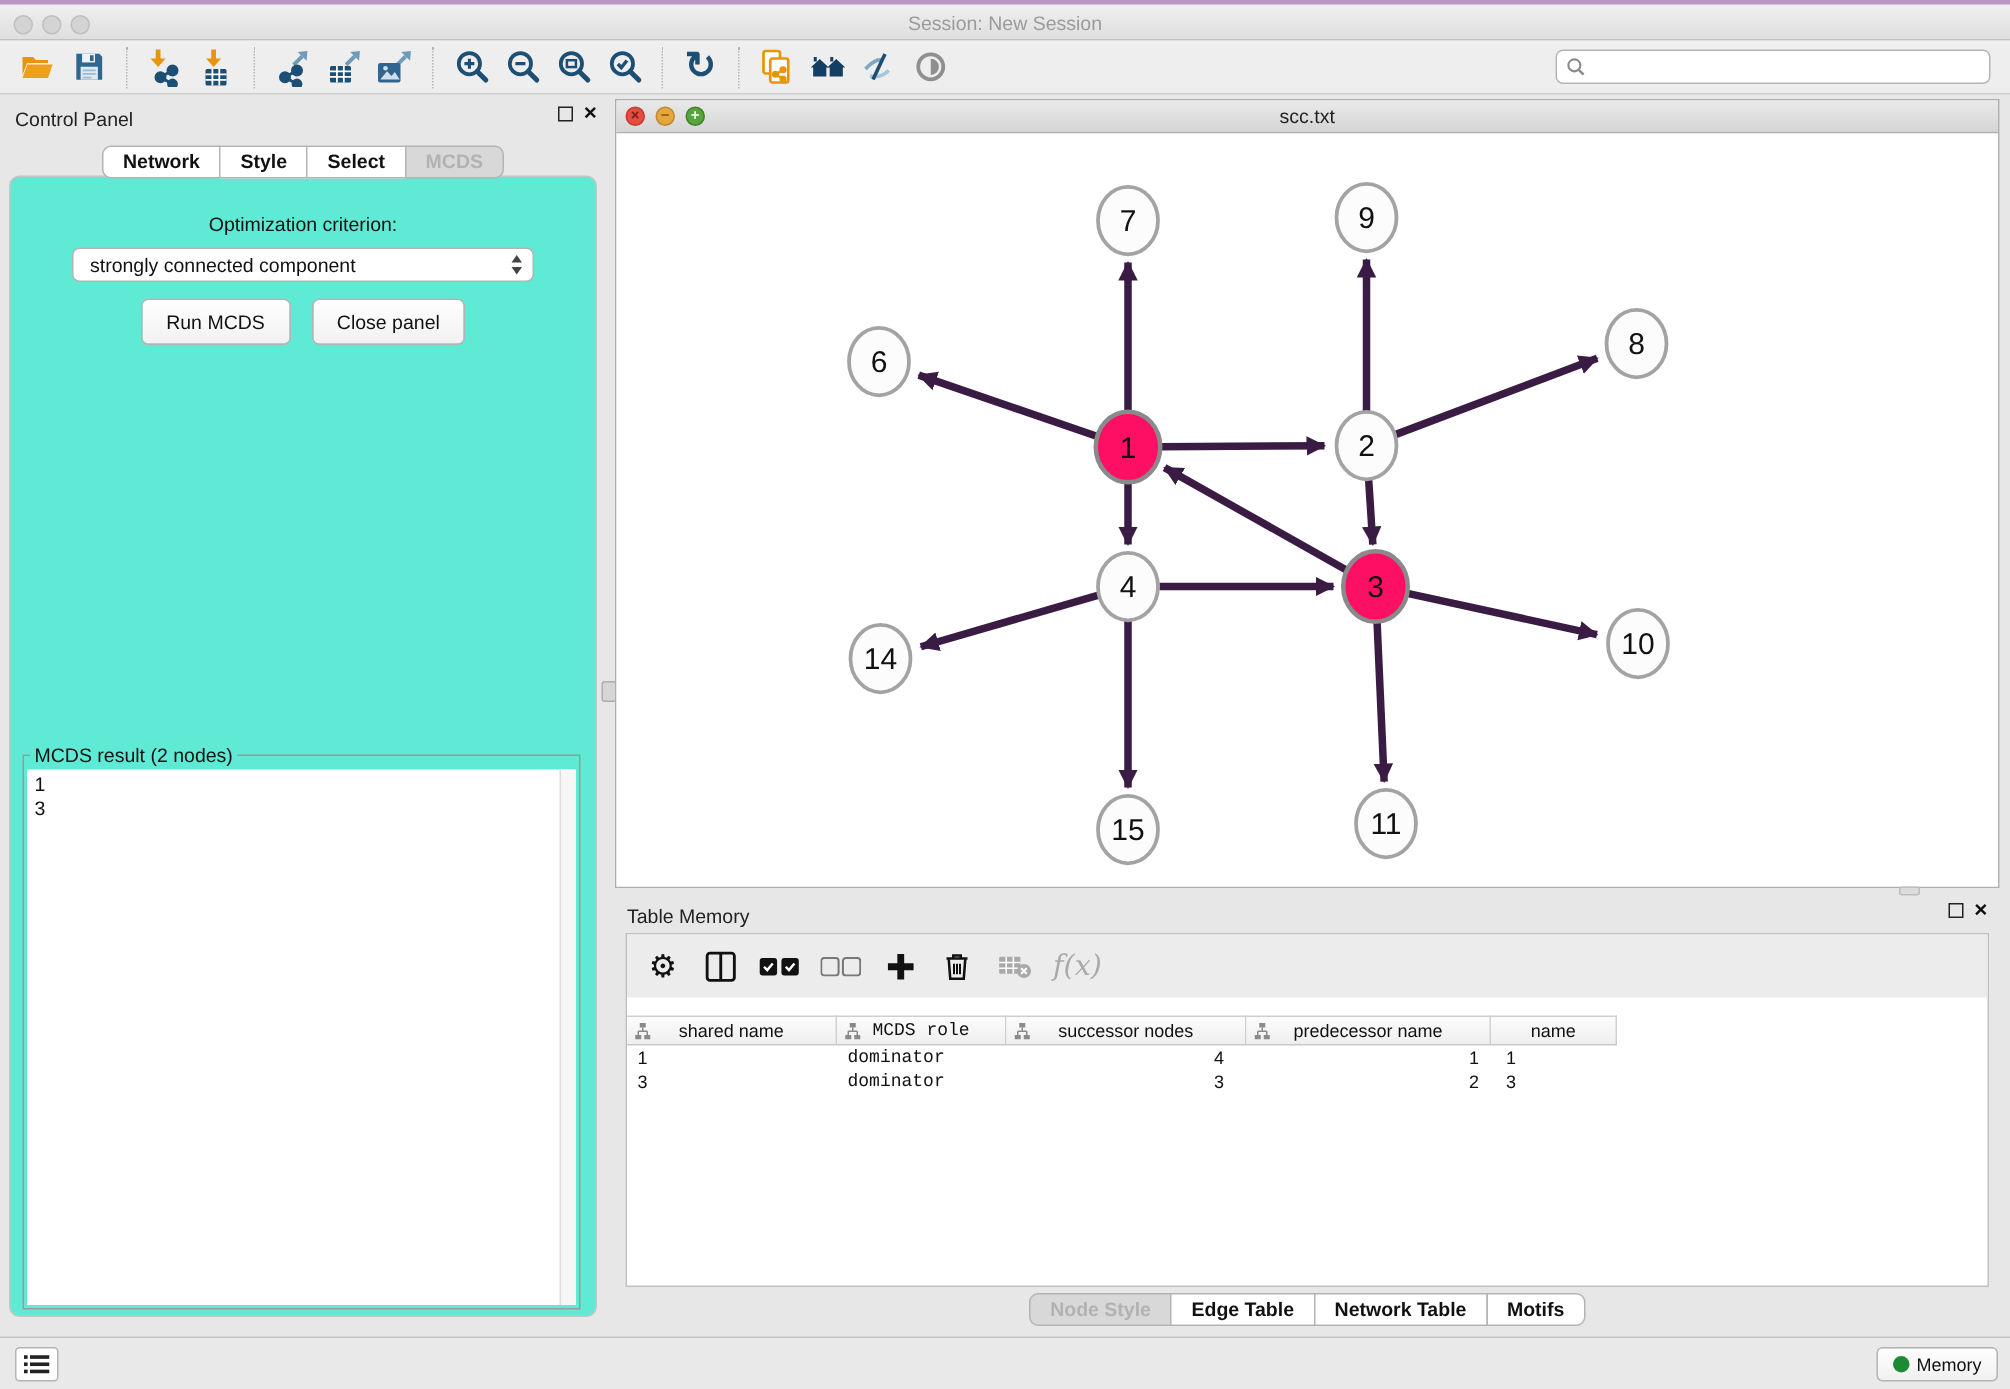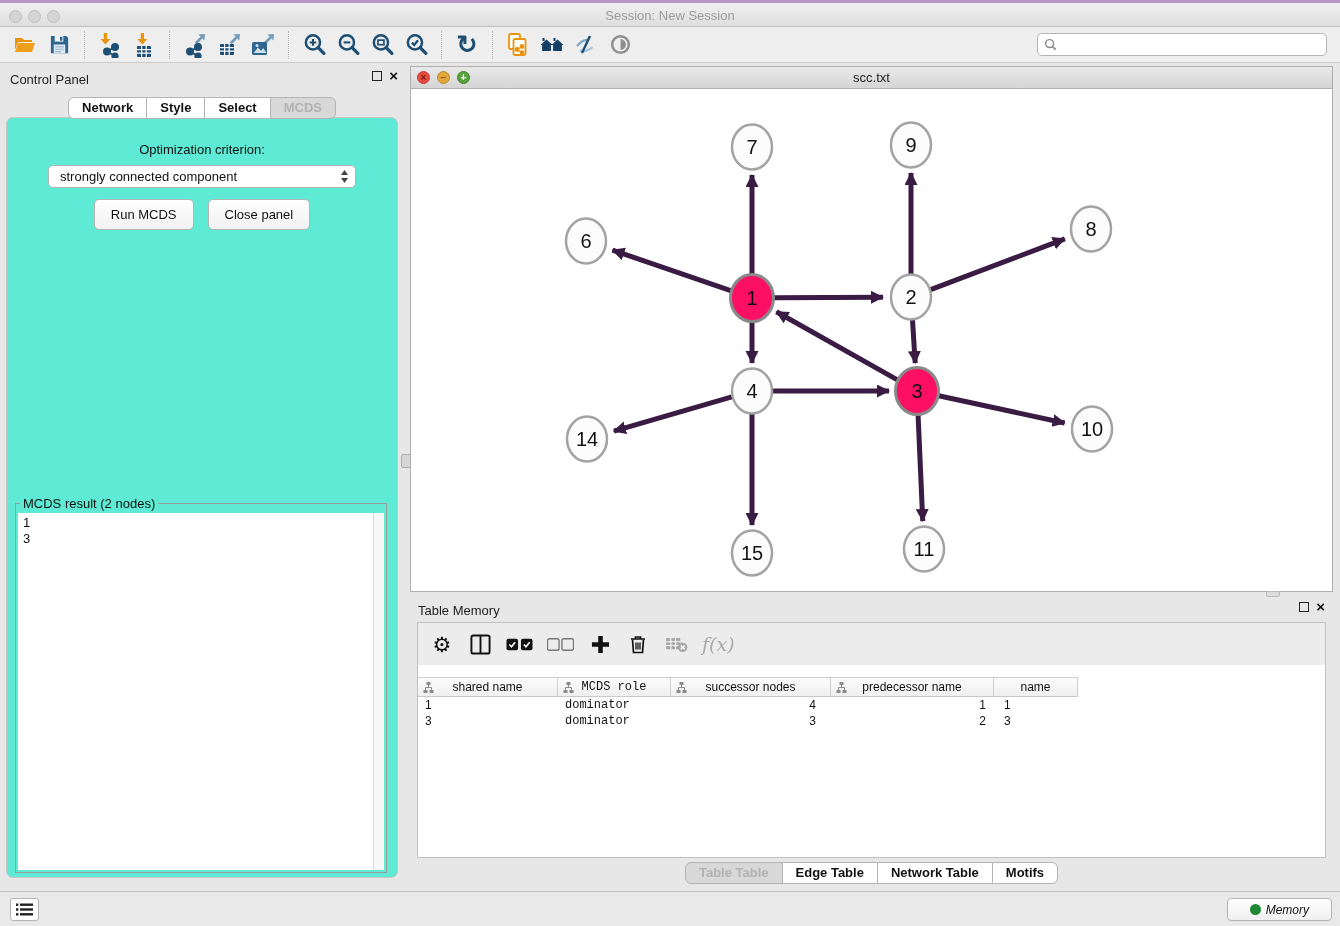--- a/index.html
+++ b/index.html
@@ -100,21 +100,21 @@
   .td.a-right { text-align:right; }
   .td.c2 { padding-right:15px; } .td.c3 { padding-right:8px; } .td.c4 { padding-left:10px; }
   .tp-tabs { position:absolute; left:0; right:0; bottom:4px; display:flex; justify-content:center; }
 
   
   .statusbar { position:absolute; left:0; top:891px; width:1340px; height:35px; background:#e9e9e9;
     border-top:1px solid #c3c3c3; }
   .list-btn { position:absolute; left:10px; top:6px; width:29px; height:23px; background:#fff;
     border:1px solid #b4b4b4; border-radius:3px; display:flex; align-items:center; justify-content:center; }
   .memory-btn { position:absolute; right:8px; top:6px; height:23px; background:linear-gradient(#fff,#f0f0f0);
-    border:1px solid #b4b4b4; border-radius:4px; display:flex; align-items:center; gap:5px; padding:0 22px;font-style:italic; }
+    border:1px solid #b4b4b4; border-radius:4px; display:flex; align-items:center; gap:5px; padding:0 10px; }
   .memory-dot { width:11px; height:11px; border-radius:50%; background:#1f8a35; }
   .memory-label { font-size:12px; color:#111; }
 </style>
 </head>
 <body>
 
 <div class="window">
 
   <div class="titlebar">
     <div class="mac-dots">
@@ -511,21 +511,21 @@
           <div class="tr">
             <div class="td c0 a-left">3</div>
             <div class="td c1 a-left">dominator</div>
             <div class="td c2 a-right">3</div>
             <div class="td c3 a-right">2</div>
             <div class="td c4 a-left">3</div>
           </div>
         </div>
     </div>
     <div class="tp-tabs" id="tp-tabs">
-        <div class="tab selected first">Table Table</div>
+        <div class="tab selected first">Node Style</div>
         <div class="tab">Edge Table</div>
         <div class="tab">Network Table</div>
         <div class="tab last">Motifs</div>
       </div>
   </div>
 
   <div class="statusbar">
     <span class="list-btn">
       <svg width="17" height="13" viewBox="0 0 17 13">
           <g fill="#222">

